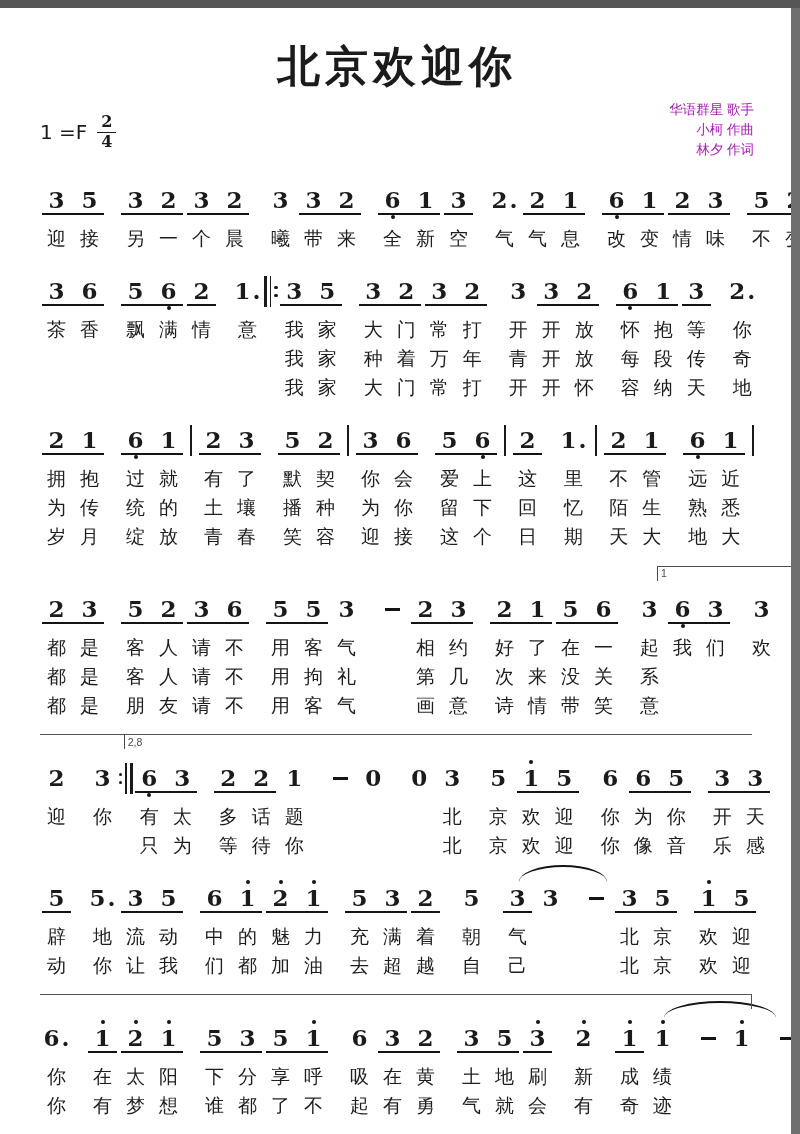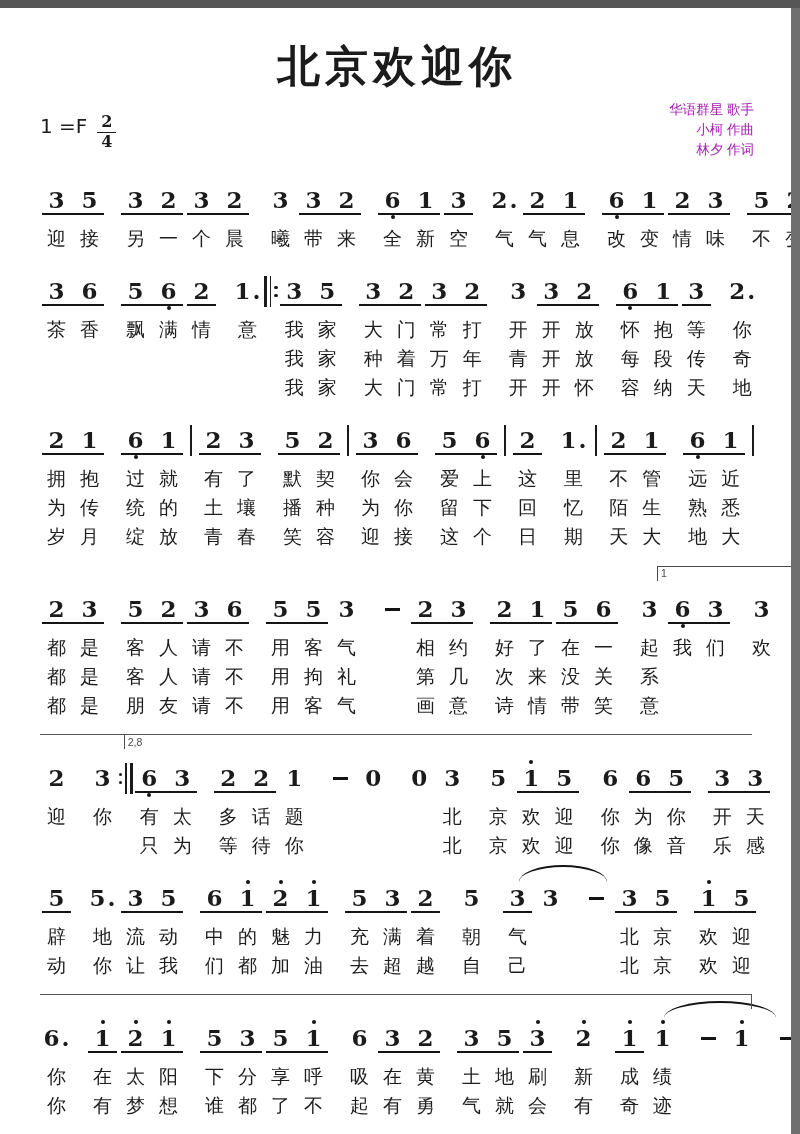--- a/index.html
+++ b/index.html
@@ -10,21 +10,21 @@
   .edge-top{position:absolute;top:0;left:0;width:100%;height:8px;background:#565656;z-index:6;}
   .edge-right{position:absolute;top:0;right:0;width:9px;height:100%;background:#6f6f6f;z-index:5;}
   .sheet{position:relative;padding:12px 46px 0 40px;}
 
   
   .title{
     text-align:center;font-size:43px;font-weight:bold;letter-spacing:5px;
     margin:26px 0 2px 0;font-family:"DejaVu Sans",sans-serif;
   }
   .head-row{display:flex;justify-content:space-between;align-items:flex-start;margin:0 0 14px 0;}
-  .keysig{margin-top:16px;font-size:20px;display:flex;gap:10px;font-family:"DejaVu Sans",sans-serif;}
+  .keysig{margin-top:16px;font-size:20px;display:flex;align-items:center;gap:10px;font-family:"DejaVu Sans",sans-serif;}
   .frac{display:inline-block;text-align:center;font-size:16px;font-weight:bold;line-height:1.05;font-family:"DejaVu Serif",serif;}
   .frac .fn{display:block;border-bottom:1.6px solid #1b1b1b;padding:0 4px 1px 4px;}
   .frac .fd{display:block;padding-top:1px;}
   .credits{text-align:right;font-size:13.5px;line-height:20px;color:#a21caf;margin-top:2px;}
 
   
   .system{position:relative;margin-bottom:12px;}
   .system.pad-top{padding-top:20px;}
   .system.top-rule::before{
     content:"";position:absolute;top:2px;left:0;right:2px;border-top:1.6px solid #555;

